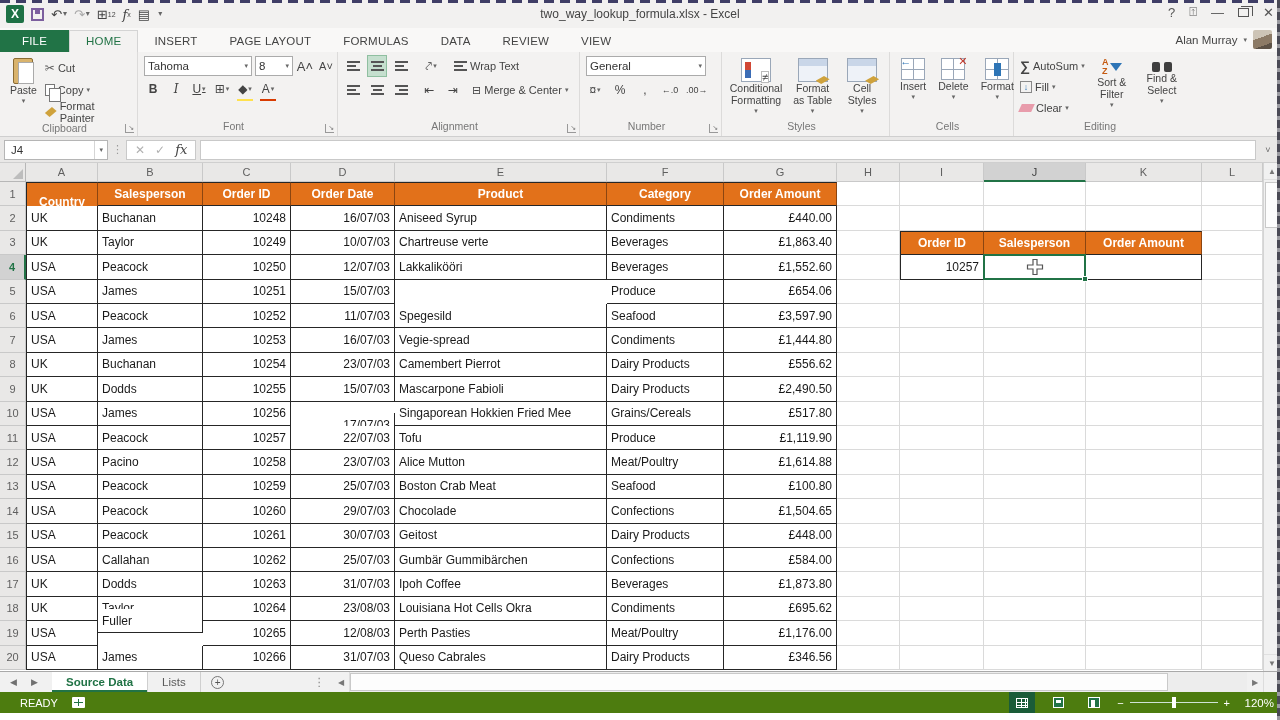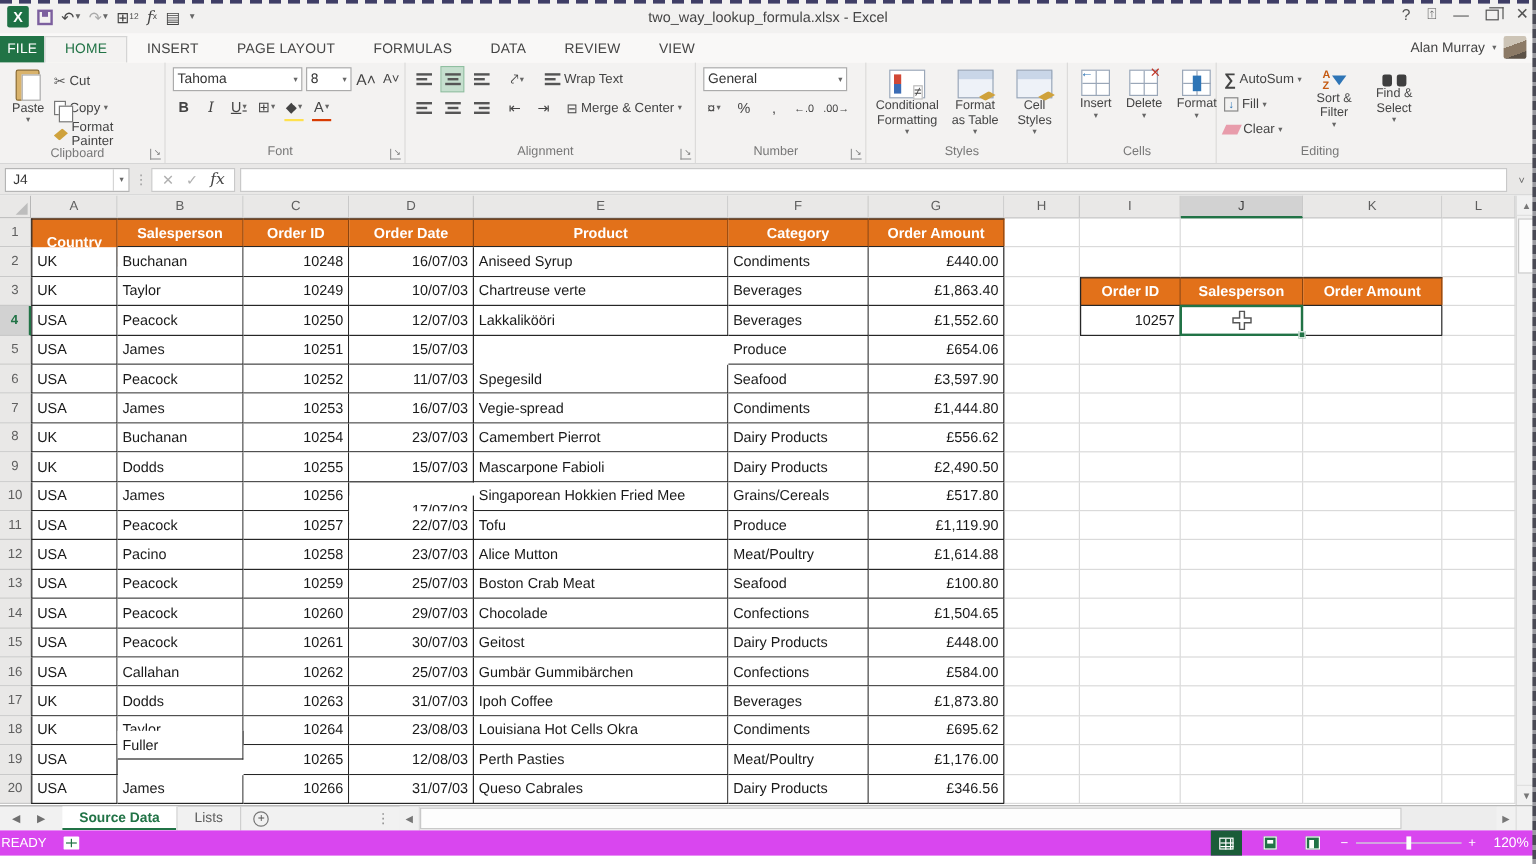--- a/index.html
+++ b/index.html
@@ -22,21 +22,21 @@
   .floppy { width:13px; height:13px; border:2px solid #7c5f9e; position:relative; }
   .floppy::before { content:""; position:absolute; top:0; left:2px; width:5px; height:4px; background:#7c5f9e; }
   .title-text { position:absolute; left:0; right:0; text-align:center; font-size:12px; color:#444; pointer-events:none; }
   .win-controls { position:absolute; right:6px; top:4px; display:flex; gap:14px; color:#555; font-size:13px; align-items:center; }
   .restore-ico { width:11px; height:9px; border:1px solid #555; position:relative; }
   .restore-ico::before { content:""; position:absolute; top:-3px; left:2px; width:11px; height:9px; border:1px solid #555; border-bottom:none; border-left:none; }
 
   
   .tabrow { height:24px; background:#f9f8f7; display:flex; align-items:flex-end; position:relative; }
   .rtab { padding:4px 16px 5px; font-size:11.5px; color:#444; letter-spacing:.2px; }
-  .rtab.file { background:#217346; color:#fff; padding:5px 6px; }
+  .rtab.file { background:#217346; color:#fff; padding:5px 22px; }
   .rtab.active { background:#f3f2f1; color:#217346; border:1px solid #d4d4d4; border-bottom:none; }
   .user-area { position:absolute; right:8px; bottom:3px; display:flex; align-items:center; gap:6px; font-size:11.5px; color:#444; }
   .avatar { width:19px; height:19px; border-radius:2px; background:linear-gradient(160deg,#cdc4b6 0 40%,#8c7a66 40% 75%,#5d5247 75%); }
 
   
   .ribbon { height:85px; background:#f3f2f1; border-bottom:1px solid #cfcfcf; display:flex; }
   .grp { display:flex; flex-direction:column; border-right:1px solid #dcdbda; }
   .grp-body { flex:1; display:flex; align-items:flex-start; padding:4px 6px 0; gap:4px; }
   .grp-label { height:16px; font-size:10.5px; color:#777; text-align:center; position:relative; padding:0 14px 2px 6px; }
   .launcher { position:absolute; right:3px; bottom:3px; width:9px; height:9px; border-left:1px solid #999; border-bottom:1px solid #999; color:#777; font-size:7px; line-height:8px; text-align:right; }
@@ -126,21 +126,21 @@
   .addsheet { width:34px; display:flex; align-items:center; justify-content:center; }
   .addsheet .circ { width:13px; height:13px; border:1px solid #767676; border-radius:50%; color:#555; font-size:10px; line-height:11px; text-align:center; }
   .tb-dots { display:flex; align-items:center; color:#8a8a8a; padding:0 8px; margin-left:auto; }
   .hscroll { display:flex; align-items:stretch; width:930px; }
   .hs-btn { width:16px; display:flex; align-items:center; justify-content:center; color:#777; font-size:8px; background:#f1f1f1; }
   .hs-track { flex:1; background:#ededed; position:relative; border-left:1px solid #dcdcdc; }
   .hs-thumb { position:absolute; top:1px; bottom:1px; left:0; width:818px; background:#fdfdfd; border:1px solid #c9c9c9; }
   .tb-corner { width:17px; background:#f1f1f1; border-left:1px solid #dcdcdc; }
 
   
-  .statusbar { height:21px; background:#d946ef; color:#fff; display:flex; align-items:center; padding:0 1px; font-size:11px; position:relative; }
+  .statusbar { height:21px; background:#4d7c0f; color:#fff; display:flex; align-items:center; padding:0 20px; font-size:11px; position:relative; }
   .macro-ico { width:13px; height:11px; background:#fff; margin-left:14px; position:relative; border-radius:1px; }
   .macro-ico::before { content:""; position:absolute; left:2px; top:2px; width:9px; height:7px; background:
      linear-gradient(#217346 0 0) 0 3px/9px 1px no-repeat,
      linear-gradient(#217346 0 0) 4px 0/1px 7px no-repeat; }
   .sb-right { position:absolute; right:6px; display:flex; align-items:center; gap:10px; height:100%; }
   .view-ico { width:26px; height:100%; display:flex; align-items:center; justify-content:center; }
   .view-ico.on { background:#1a5c38; }
   .vi-grid { width:12px; height:10px; background:
      linear-gradient(#fff 0 0) 0 3px/12px 1px no-repeat,
      linear-gradient(#fff 0 0) 0 6px/12px 1px no-repeat,

